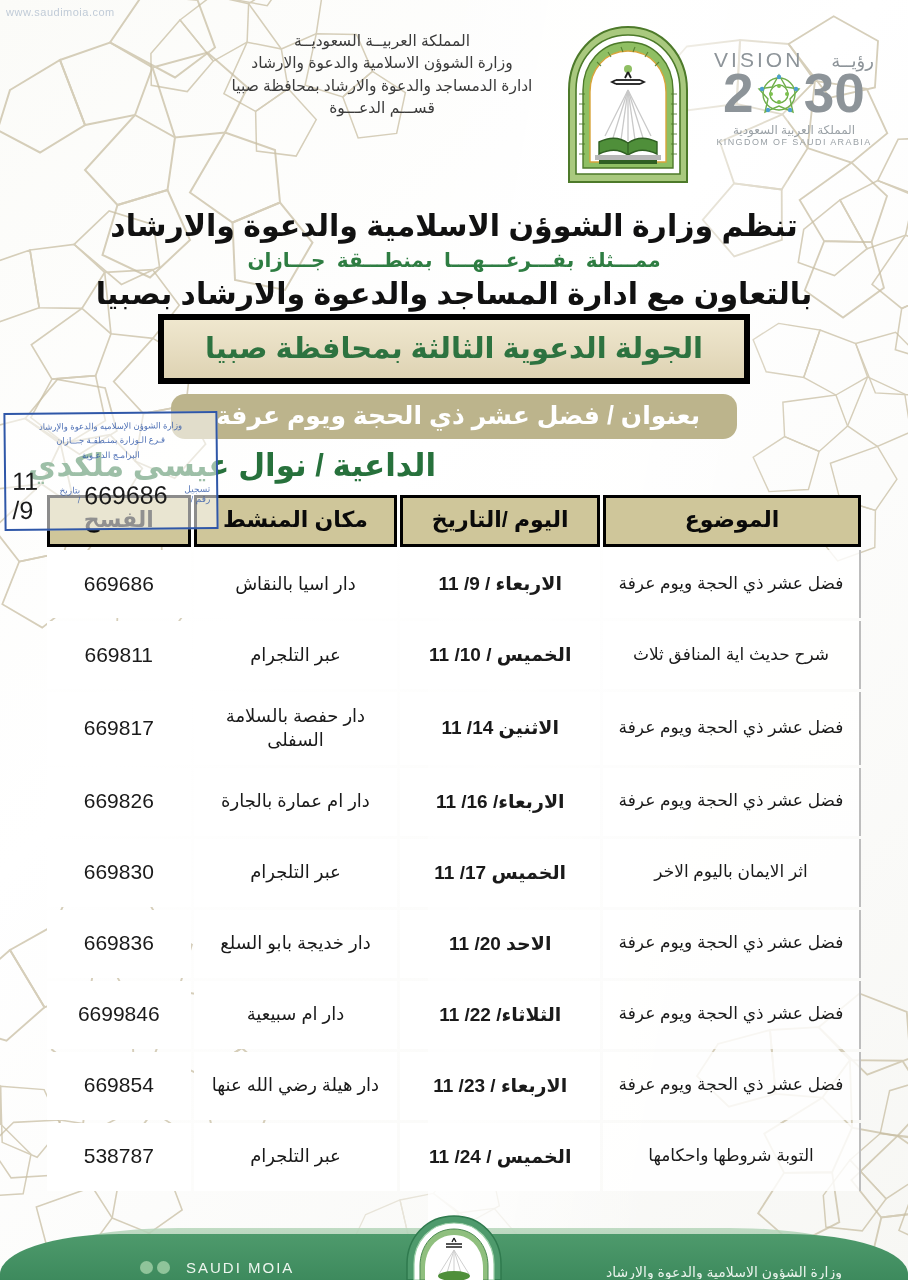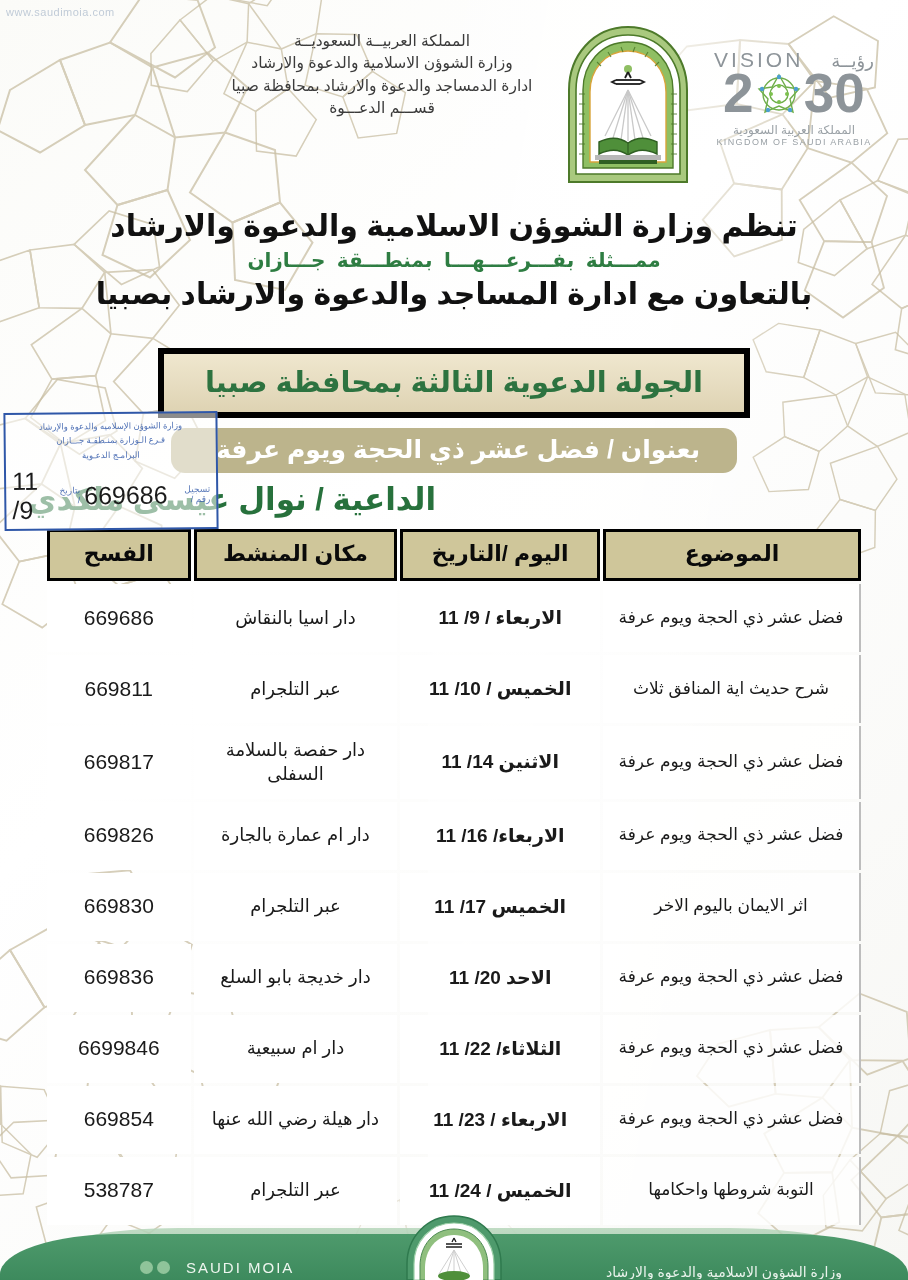--- a/index.html
+++ b/index.html
@@ -123,21 +123,21 @@
   .org-line2 {
     font-size: 20px;
     font-weight: 700;
     color: #2e7d42;
     line-height: 1.5;
     word-spacing: 6px;
   }
 
   
   .title-box {
-    margin: 36px auto 0 auto;
+    margin: 2px auto 0 auto;
     width: 592px;
     border: 6px solid #000000;
     background: linear-gradient(180deg, #efe7ce 0%, #e6dcc0 55%, #ded3b3 100%);
     padding: 11px 10px 13px 10px;
     text-align: center;
   }
   .title-box-text {
     font-size: 29px;
     font-weight: 700;
     color: #2d7340;

